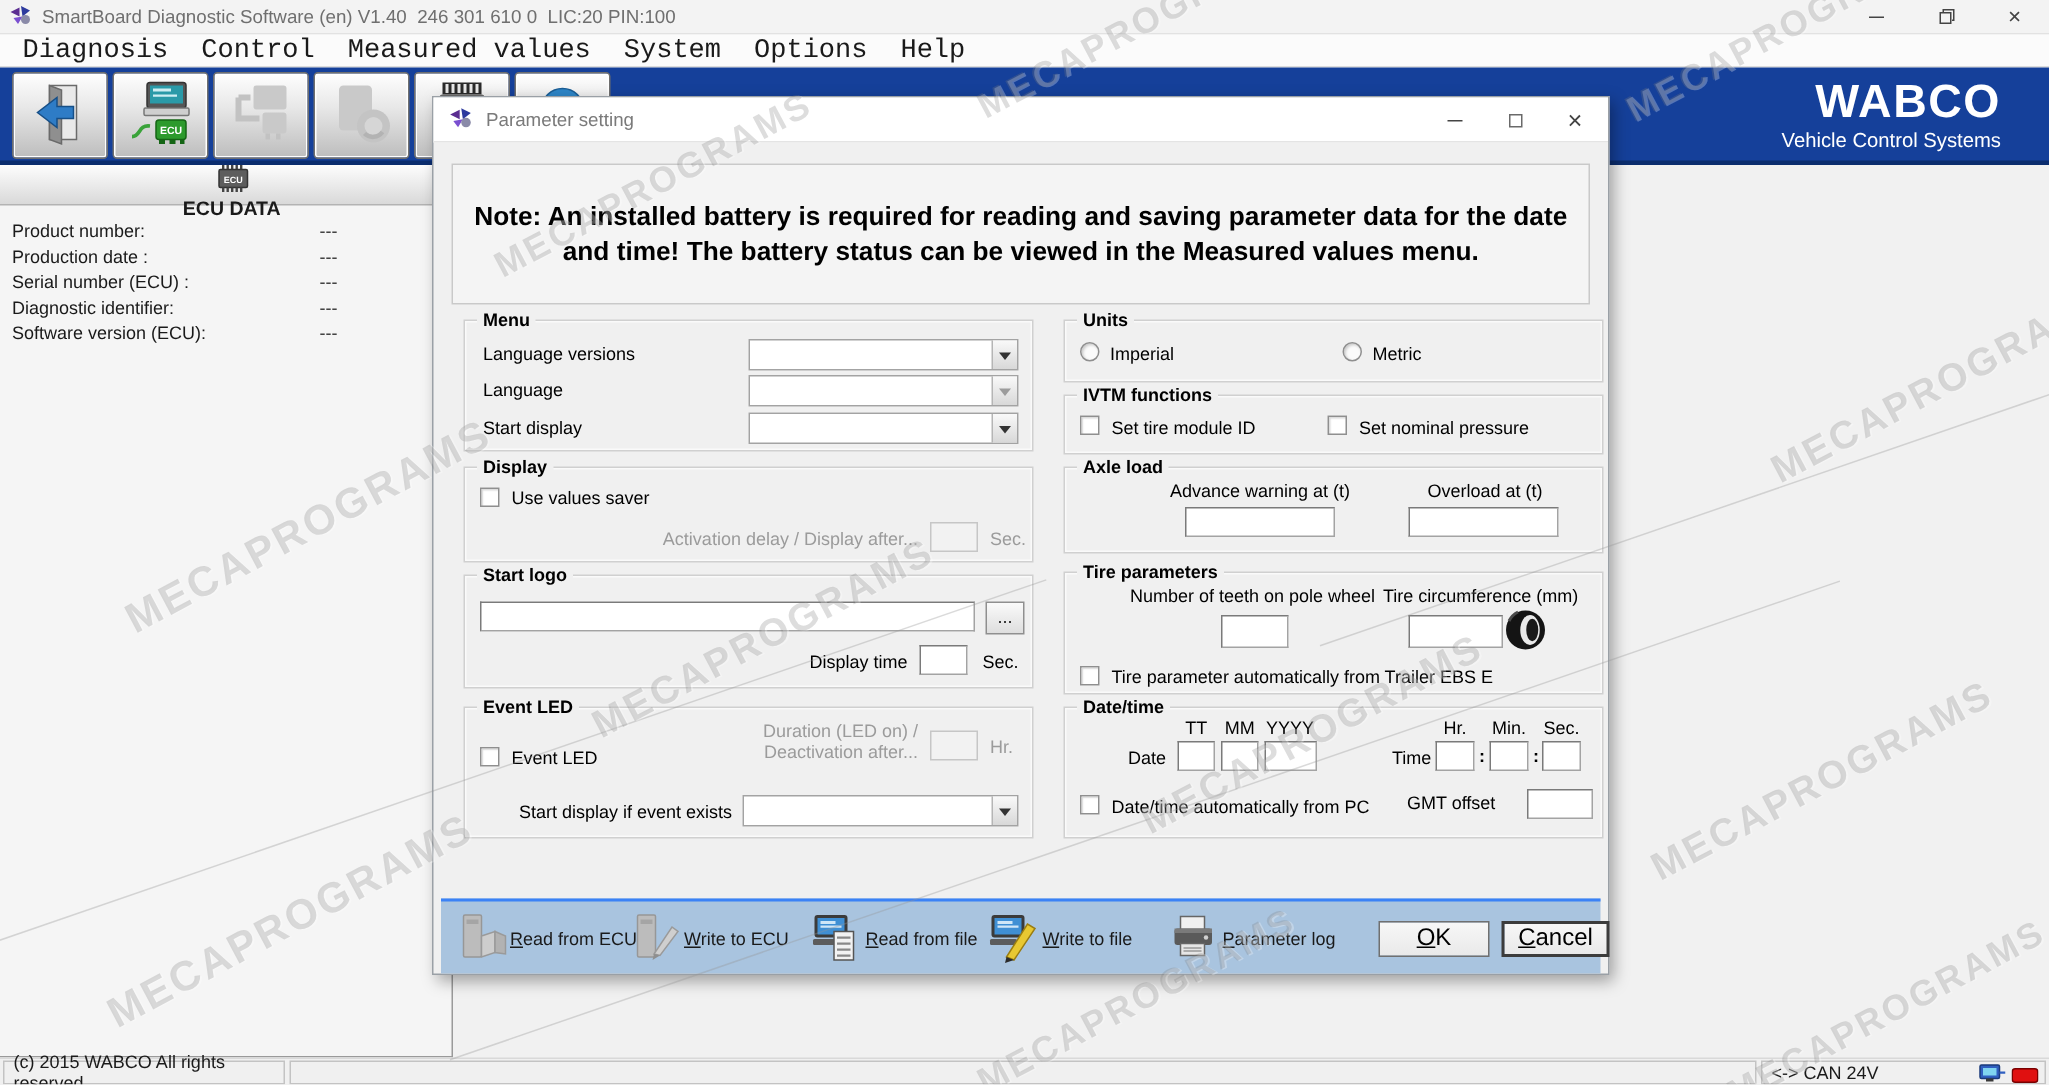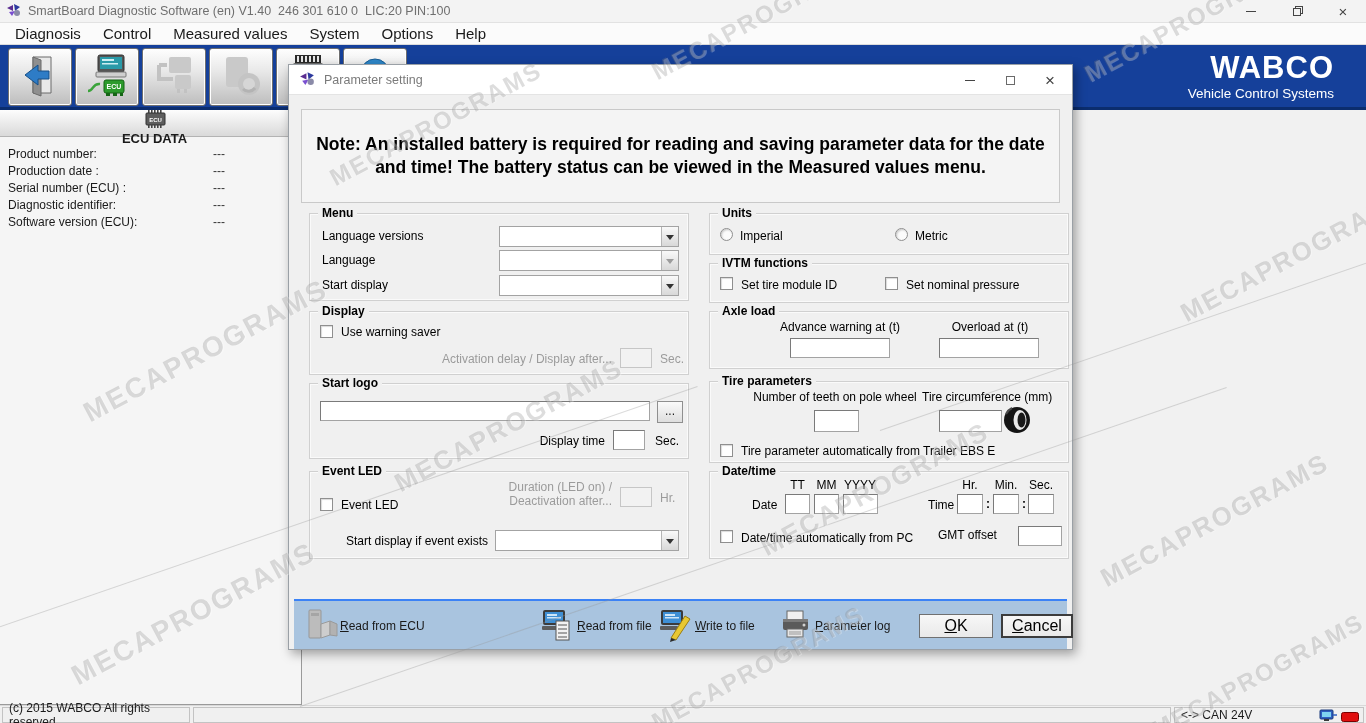--- a/index.html
+++ b/index.html
@@ -12,21 +12,21 @@
   .titlebar .app-ico { margin:0 6px 0 6px; }
   .titlebar .ttl { color:#6f6f6f; font-size:12.5px; white-space:pre;text-align:right; }
   .winctl { position:absolute; right:0; top:0; height:23px; display:flex; }
   .winctl .wc { width:46px; height:23px; display:flex; align-items:center; justify-content:center; color:#444; }
   .wc .min-glyph { display:inline-block; width:10px; border-bottom:1px solid #444; height:1px; }
   .wc .rest-glyph { display:inline-block; width:8px; height:8px; border:1px solid #444; box-shadow:2px -2px 0 -1px #f3f3f3, 2px -2px 0 0 #444; }
   .wc .max-glyph { display:inline-block; width:9px; height:9px; border:1px solid #6a6a6a; }
   .wc .x-glyph { font-size:15px; line-height:1; color:#444; }
 
   .menubar { position:absolute; left:0; top:23px; width:1366px; height:22px; background:#fbfbfb; border-bottom:1px solid #dcdcdc; display:flex; align-items:center; padding-left:4px; }
-  .menubar .mi { padding:3px 11px; font-size:15px; color:#1a1a1a; }
+  .menubar .mi { padding:3px 11px; font-size:18px; color:#1a1a1a;font-family:Liberation Mono, monospace; }
 
   
   .bluebar { position:absolute; left:0; top:45px; width:1366px; height:65px; background:#15409a; border-bottom:3px solid #0b2d6e; }
   .tbtn { position:absolute; top:3px; width:64px; height:58px; background:linear-gradient(#fefefe, #e8e8e8 40%, #bdbdbd); border:1px solid #6f6f6f; border-radius:3px; box-shadow:inset 0 0 0 1px #ffffff; display:flex; align-items:center; justify-content:center; }
   .brand { position:absolute; right:0; top:0; width:281px; height:62px; padding-right:32px; display:flex; flex-direction:column; align-items:flex-end; justify-content:center; }
   .brand .bname { color:#fff; font-weight:800; font-size:31px; letter-spacing:1px; line-height:1; font-family:"Liberation Sans", sans-serif; }
   .brand .btag { color:#fff; font-size:13.5px; margin-top:3px; }
 
   
   .left-panel { position:absolute; left:0; top:110px; width:302px; height:595px; background:#f5f5f5; border-right:1px solid #9a9a9a; border-bottom:1px solid #9a9a9a; }
@@ -279,21 +279,21 @@
         </div>
       <span class="lbl" style="left:12px; top:64px;">Start display</span>
       <div class="combo" style="left:189px; top:61px; width:180px;">
           <span class="arrow-btn"></span>
         </div>
     </div>
 
     <div class="grp" style="left:20px; top:246px; width:380px; height:64px;">
       <span class="grp-title">Display</span>
       <span class="cb" style="left:10px; top:13px;"></span>
-      <span class="lbl" style="left:31px; top:13px;">Use warning saver</span>
+      <span class="lbl" style="left:31px; top:13px;">Use values saver</span>
       <span class="lbl dis" style="left:120px; top:40px; width:182px; text-align:right;">Activation delay / Display after...</span>
       <input class="inp dis" style="left: 310px; top: 36px; width: 32px;" disabled="">
       <span class="lbl dis" style="left:350px; top:40px;">Sec.</span>
     </div>
 
     <div class="grp" style="left:20px; top:318px; width:380px; height:76px;">
       <span class="grp-title">Start logo</span>
       <input class="inp" style="left: 10px; top: 17px; width: 330px;">
       <span class="browse-btn" style="left:347px; top:17px;">...</span>
       <span class="lbl" style="left:195px; top:50px; width:100px; text-align:right;">Display time</span>
@@ -386,20 +386,31 @@
         <span>
           <svg width="32" height="34" viewBox="0 0 32 34">
             <rect x="3" y="2" width="12" height="28" rx="1" fill="#bcbcbc" stroke="#979797"></rect>
             <rect x="5" y="5" width="8" height="3" fill="#a5a5a5"></rect>
             <polygon points="15,16 24,13 24,27 15,30" fill="#cdcdcd" stroke="#9a9a9a"></polygon>
             <polygon points="24,13 31,16 31,28 24,27" fill="#b2b2b2" stroke="#9a9a9a"></polygon>
           </svg>
         </span>
         <span class="act-lbl ak">Read from ECU</span>
       </div>
+      <div class="act" style="left:128px;">
+        <span>
+          <svg width="32" height="34" viewBox="0 0 32 34">
+            <rect x="3" y="2" width="12" height="28" rx="1" fill="#bcbcbc" stroke="#979797"></rect>
+            <rect x="5" y="5" width="8" height="3" fill="#a5a5a5"></rect>
+            <polygon points="14,28 18,29 30,13 26,10" fill="#cfcfcf" stroke="#9a9a9a"></polygon>
+            <polygon points="14,28 13,32 18,29" fill="#8f8f8f"></polygon>
+          </svg>
+        </span>
+        <span class="act-lbl ak">Write to ECU</span>
+      </div>
       <div class="act" style="left:247px;">
         <span>
           <svg width="34" height="34" viewBox="0 0 34 34">
             <rect x="2" y="2" width="22" height="15" rx="2" fill="#3b3b3b"></rect>
             <rect x="4" y="4" width="18" height="11" fill="#3f8fd4"></rect>
             <rect x="6" y="6" width="10" height="2" fill="#cfe6f7"></rect>
               <rect x="6" y="9" width="14" height="1.5" fill="#cfe6f7"></rect>
             <rect x="1" y="18" width="16" height="4" rx="1" fill="#5c5c5c"></rect>
             <rect x="15" y="13" width="13" height="19" fill="#f2f2f2" stroke="#555"></rect>
             <g stroke="#888" stroke-width="1.5">

